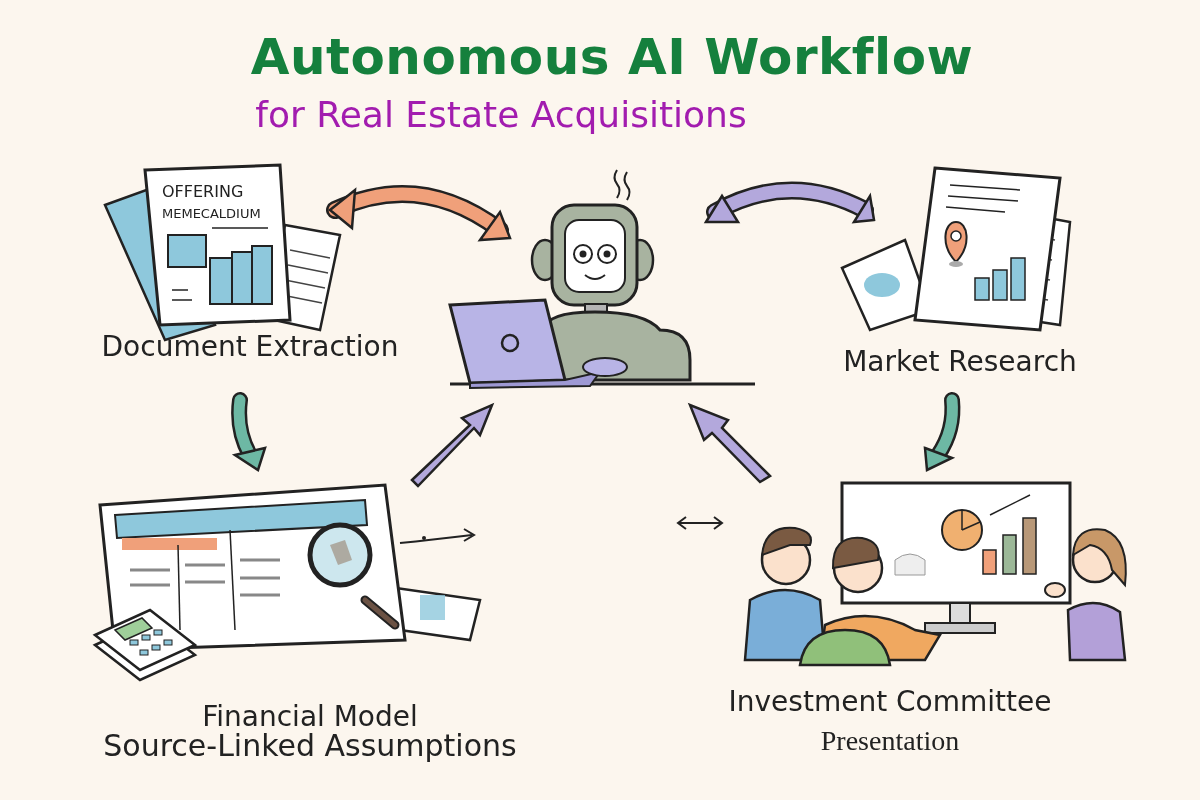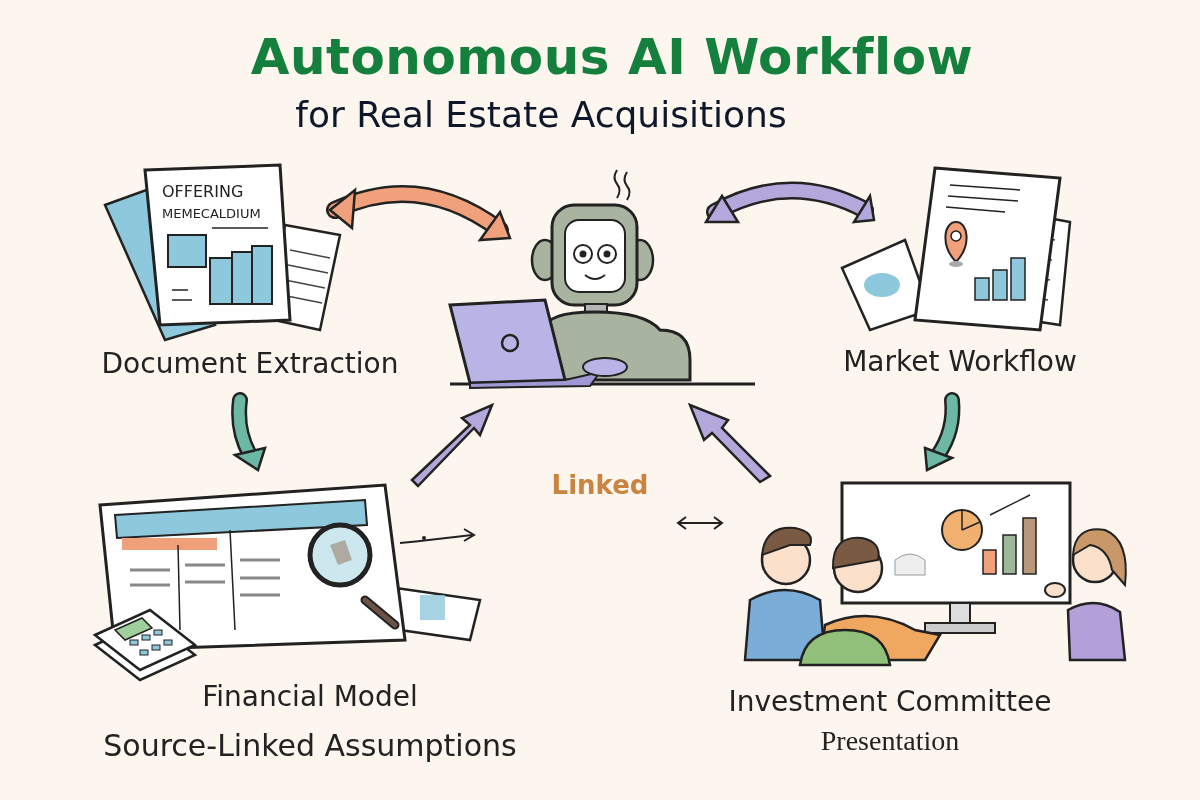--- a/index.html
+++ b/index.html
@@ -9,21 +9,21 @@
     font-family:"DejaVu Sans", sans-serif;
     position:relative;
     color:#222;
   }
   .title {
     position:absolute; left:12px; top:28px; width:1200px; text-align:center;
     font-size:50px; font-weight:bold; color:#15803d; letter-spacing:0.5px;
   }
   .subtitle {
     position:absolute; left:0; top:94px; width:1002px; text-align:center;
-    font-size:36px; color:#0f172a;margin-left:40px;
+    font-size:36px; color:#a21caf;
   }
   .label {
     position:absolute; text-align:center; font-size:28px; color:#222;
     white-space:nowrap;
   }
   .label.small { font-size:30px; }
   .center-text {
     position:absolute; left:470px; top:468px; width:260px; text-align:center;
     font-size:26px; color:#c98440; line-height:34px; font-weight:bold;
   }
@@ -194,24 +194,23 @@
     <path d="M833,568 Q832,535 862,538 Q882,542 878,560 L850,565 Z" fill="#7a5a42" stroke="#222" stroke-width="2"></path>
     <path d="M800,665 Q805,630 845,630 Q885,630 890,665 Z" fill="#90c07a" stroke="#222" stroke-width="2.5"></path>
 
     <path d="M1070,660 L1068,610 Q1095,595 1120,612 L1125,660 Z" fill="#b3a0d8" stroke="#222" stroke-width="2.5"></path>
     <circle cx="1095" cy="560" r="22" fill="#fbe1cc" stroke="#222" stroke-width="2.5"></circle>
     <path d="M1073,555 Q1075,525 1105,530 Q1130,540 1125,585 L1112,570 Q1108,548 1090,545 Z" fill="#c89868" stroke="#222" stroke-width="2"></path>
     <ellipse cx="1055" cy="590" rx="10" ry="7" fill="#fbe1cc" stroke="#222" stroke-width="2"></ellipse>
   </g>
 </svg>
 
-<div class="label" style="left:60px; top:347px; width:380px;">Document Extraction</div>
-<div class="label" style="left:780px; top:345px; width:360px;">Market Workflow</div>
+<div class="label" style="left:60px; top:330px; width:380px;">Document Extraction</div>
+<div class="label" style="left:780px; top:345px; width:360px;">Market Research</div>
 
 <div class="center-text">
-  <div>Linked</div>
 </div>
 
-<div class="label" style="left:110px; top:680px; width:400px;">Financial Model</div>
+<div class="label" style="left:110px; top:700px; width:400px;">Financial Model</div>
 <div class="label small" style="left:100px; top:728px; width:420px;">Source-Linked Assumptions</div>
 
 <div class="label" style="left:680px; top:685px; width:420px;">Investment Committee</div>
 <div class="label" style="left:680px; top:725px; width:420px;font-family:Liberation Serif, serif;">Presentation</div>
 
 </body></html>

